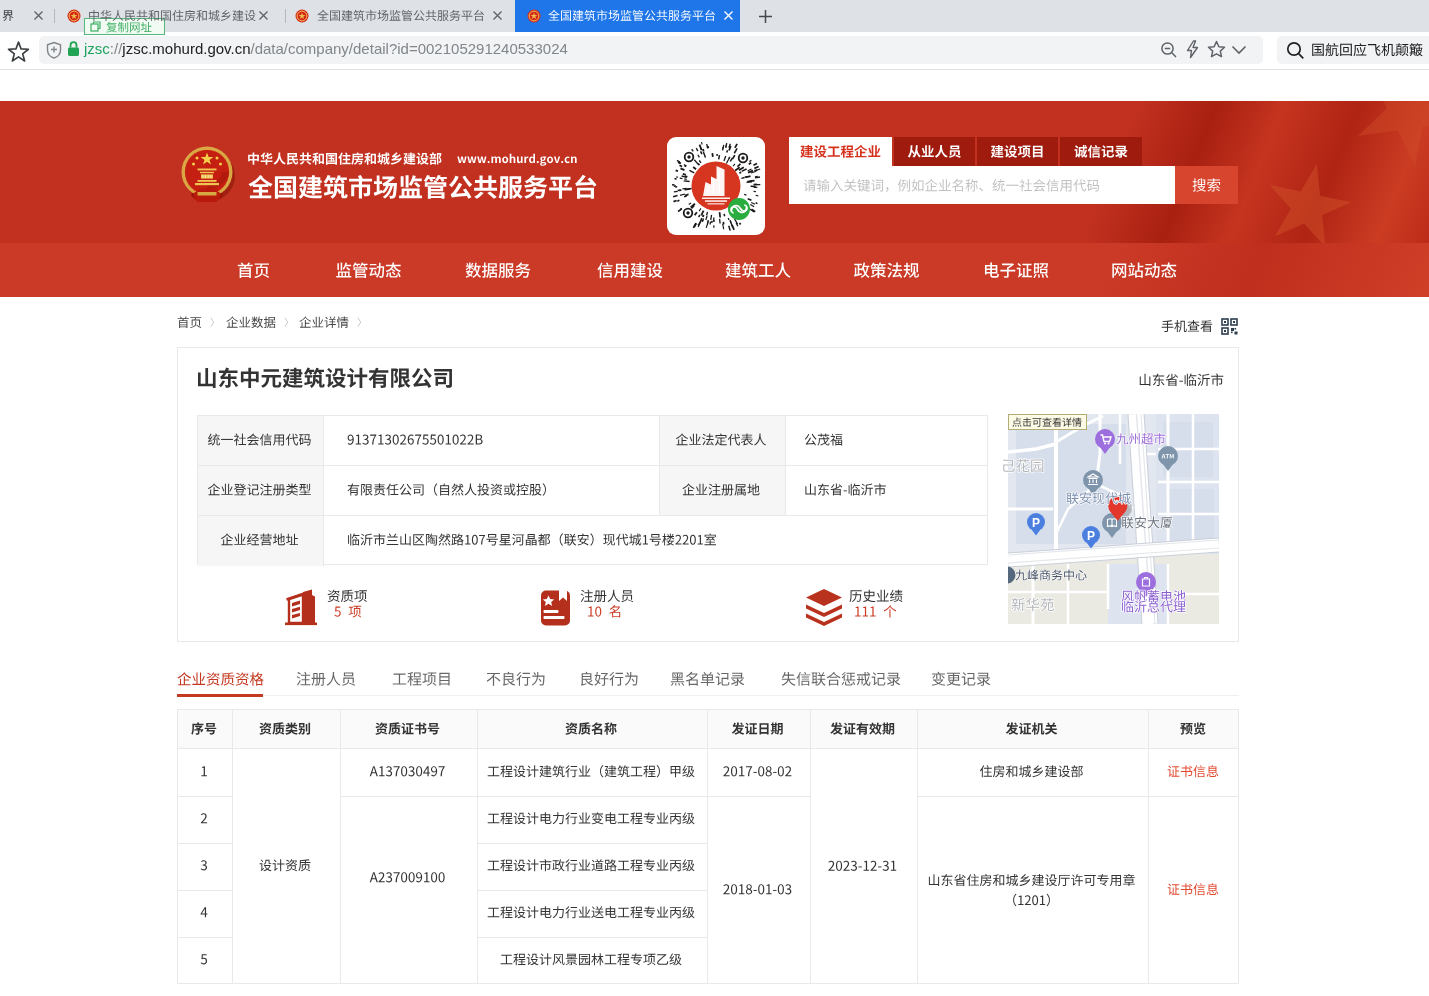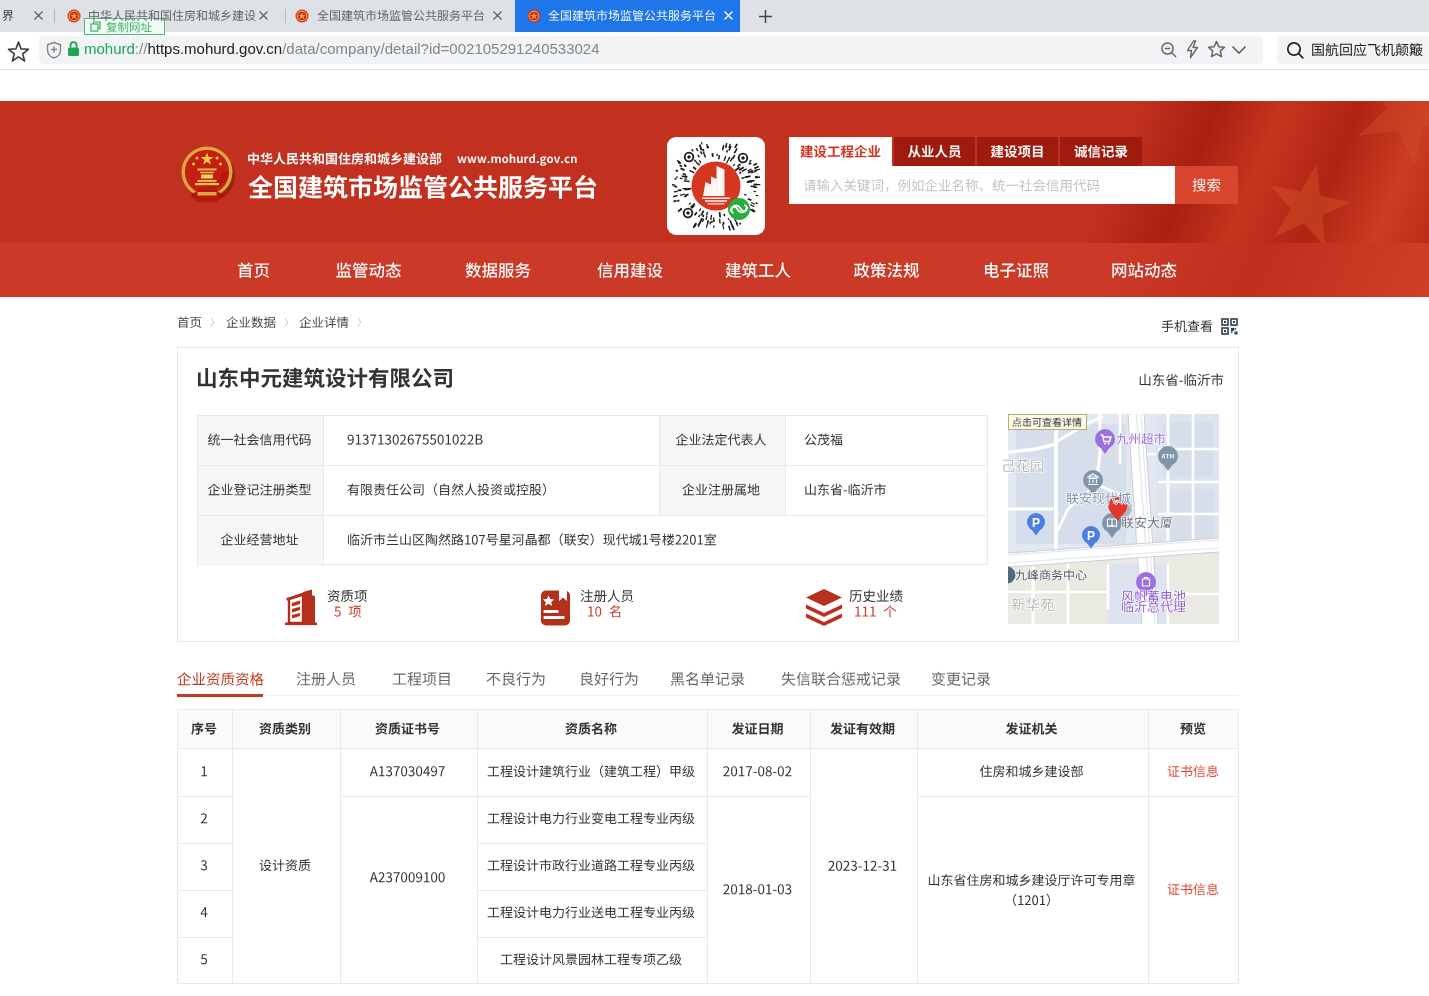--- a/index.html
+++ b/index.html
@@ -62,21 +62,21 @@
 <svg class="abs" style="left:46px;top:41px" width="16" height="18" viewBox="0 0 16 18">
       <path d="M8 1.5 L14.5 3.8 V9 C14.5 13 11.8 15.8 8 17 C4.2 15.8 1.5 13 1.5 9 V3.8 Z" fill="none" stroke="#80868b" stroke-width="1.4"></path>
       <path d="M8 5.5 V11.5 M5 8.5 H11" stroke="#80868b" stroke-width="1.4"></path>
     </svg>
 
 <svg class="abs" style="left:67px;top:41px" width="13" height="16" viewBox="0 0 13 16">
       <rect x="1" y="6.5" width="11" height="8.5" rx="1.4" fill="#21a453"></rect>
       <path d="M3.5 6.5 V4.5 C3.5 2.6 4.8 1.2 6.5 1.2 C8.2 1.2 9.5 2.6 9.5 4.5 V6.5" fill="none" stroke="#21a453" stroke-width="1.8"></path>
     </svg>
 
-<div class="abs" style="left:84px;top:40px;font-size:15px;color:#80868b;white-space:nowrap;"><span style="color:#1ea45f">mohurd</span>://<span style="color:#202124">https.mohurd.gov.cn</span>/data/company/detail?id=002105291240533024</div>
+<div class="abs" style="left:84px;top:40px;font-size:15px;color:#80868b;white-space:nowrap;"><span style="color:#1ea45f">jzsc</span>://<span style="color:#202124">jzsc.mohurd.gov.cn</span>/data/company/detail?id=002105291240533024</div>
 
 <svg class="abs" style="left:1160px;top:41px" width="18" height="18" viewBox="0 0 18 18">
       <circle cx="7.5" cy="7.5" r="5.6" fill="none" stroke="#5f6368" stroke-width="1.5"></circle>
       <path d="M11.8 11.8 L16 16" stroke="#5f6368" stroke-width="1.5"></path>
       <path d="M4.8 7.5 H10.2" stroke="#5f6368" stroke-width="1.5"></path>
     </svg>
 <svg class="abs" style="left:1185px;top:40px" width="15" height="19" viewBox="0 0 15 19">
       <path d="M8.5 1 L2.5 10.5 H6.5 L5.5 17.5 L12.5 7.5 H8 L10.5 1 Z" fill="none" stroke="#5f6368" stroke-width="1.4" stroke-linejoin="round"></path>
     </svg>
 <svg class="abs" style="left:1207px;top:40px" width="19" height="18" viewBox="0 0 19 18">

